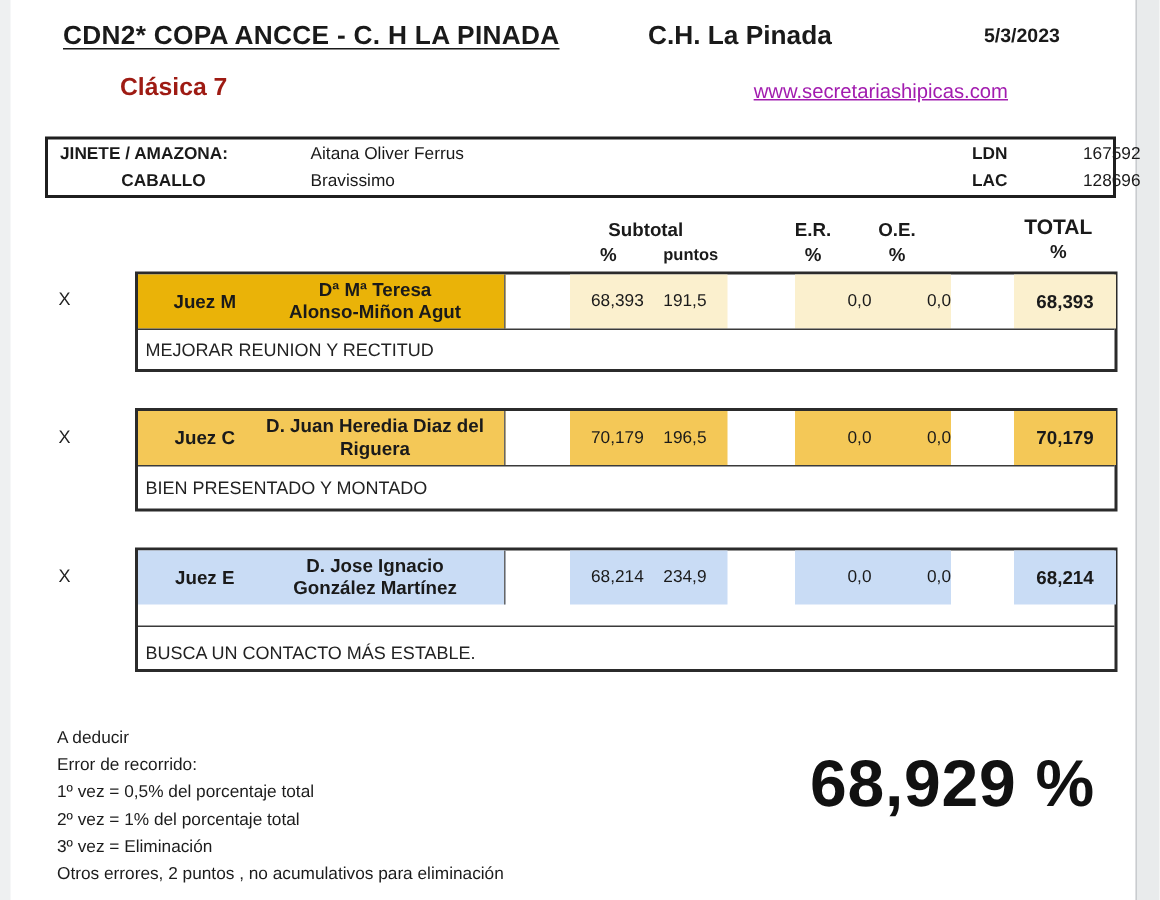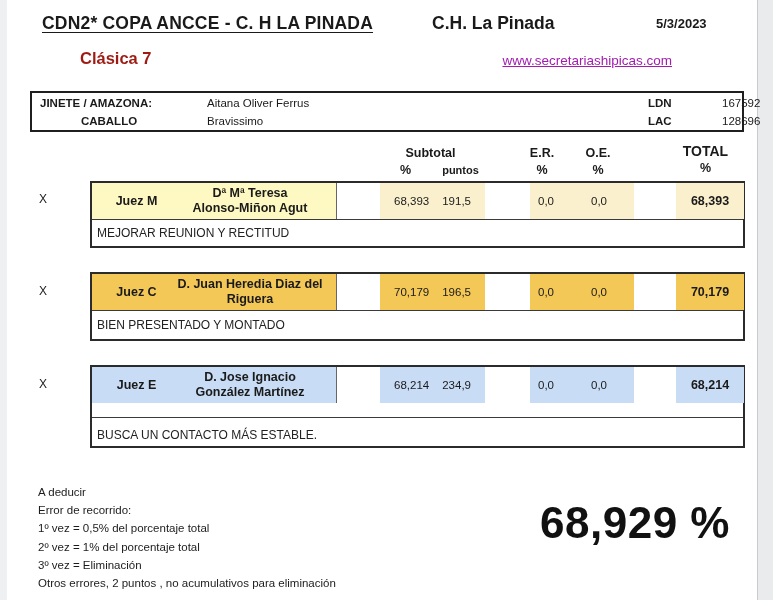--- a/index.html
+++ b/index.html
@@ -56,21 +56,21 @@
   .blk1 .divider { top:36px; }
   .blk2 .divider { top:36px; }
   .blk3 .divider { top:50px; }
 
   .judge-cell { left:0; top:0; width:245px; height:36px; border-right:1px solid #666; box-sizing:border-box; }
   .judge-pos  { left:12px; top:0; width:65px; height:36px; display:flex; align-items:center; justify-content:center;
                 font-weight:bold; font-size:12.5px; }
   .judge-name { left:76px; top:0; right:4px; height:36px; display:flex; flex-direction:column;
                 align-items:center; justify-content:center; font-weight:bold; font-size:12.5px;
                 line-height:15px; text-align:center; }
-  .patch { top:0; height:36px; display:flex; align-items:center; box-sizing:border-box; }
+  .patch { top:0; height:36px; display:flex; align-items:center; box-sizing:border-box;justify-content:flex-end; }
   .p-subtotal { left:288px; width:105px; justify-content:center; gap:13px; font-size:11.5px; }
   .p-eroe     { left:438px; width:104px; padding-left:8px; gap:37px; font-size:11.5px; }
   .p-total    { left:584px; width:68px; justify-content:center; font-size:12.5px; font-weight:bold; }
 
   .comment { left:0; right:0; bottom:0; padding:0 5px 0 5px; font-size:12px; color:#222;
              display:flex; align-items:center; }
   .blk1 .comment { top:37px; }
   .blk2 .comment { top:37px; }
   .blk3 .comment { top:51px; align-items:flex-end; padding-bottom:4px; }
 
@@ -115,21 +115,21 @@
   <div class="abs colhead h-puntos">puntos</div>
   <div class="abs colhead h-er">E.R.</div>
   <div class="abs colhead h-er-pct">%</div>
   <div class="abs colhead h-oe">O.E.</div>
   <div class="abs colhead h-oe-pct">%</div>
   <div class="abs colhead h-total">TOTAL</div>
   <div class="abs colhead h-total-pct">%</div>
 
   <div class="abs xmark x1">X</div>
   <div class="abs block blk1">
-    <div class="abs judge-cell" style="background-color: #fef9c3;">
+    <div class="abs judge-cell" style="background-color: #eab308;">
       <div class="abs judge-pos">Juez M</div>
       <div class="abs judge-name">
         <span>Dª Mª Teresa</span>
           <span>Alonso-Miñon Agut</span>
       </div>
     </div>
     <div class="abs patch p-subtotal" style="background-color: rgb(251, 240, 206);">
       <span>68,393</span>
       <span>191,5</span>
     </div>

